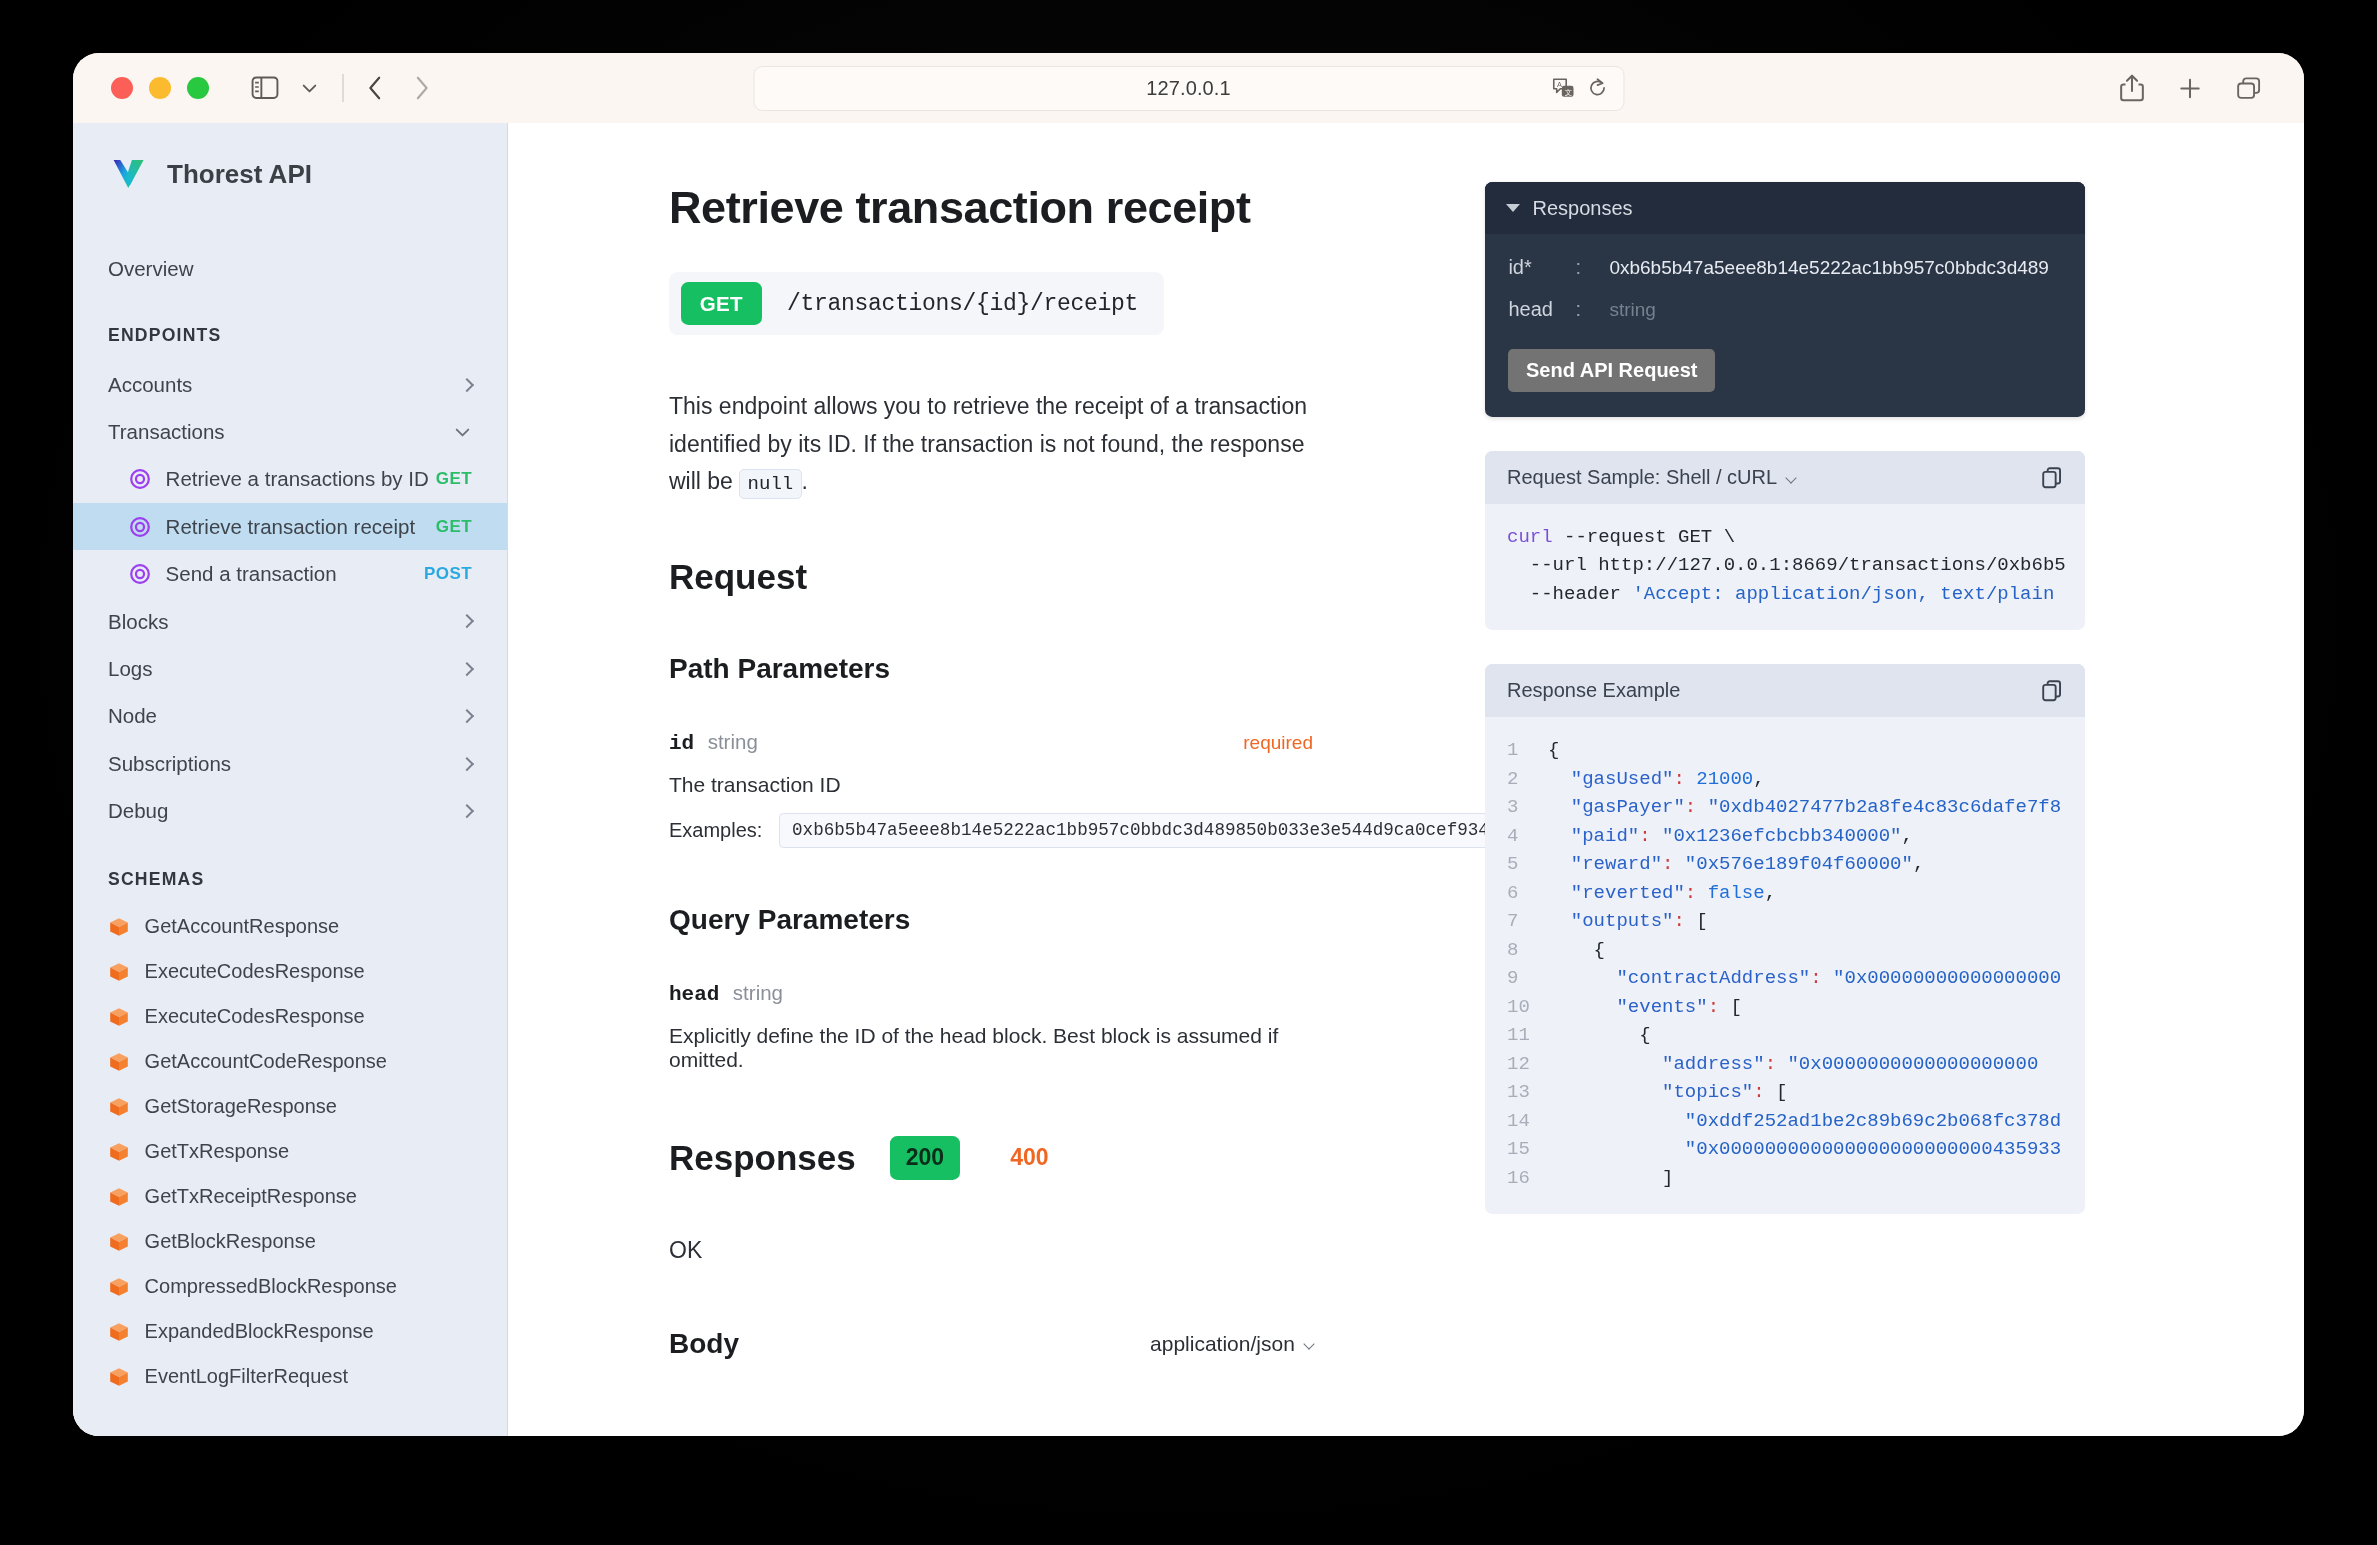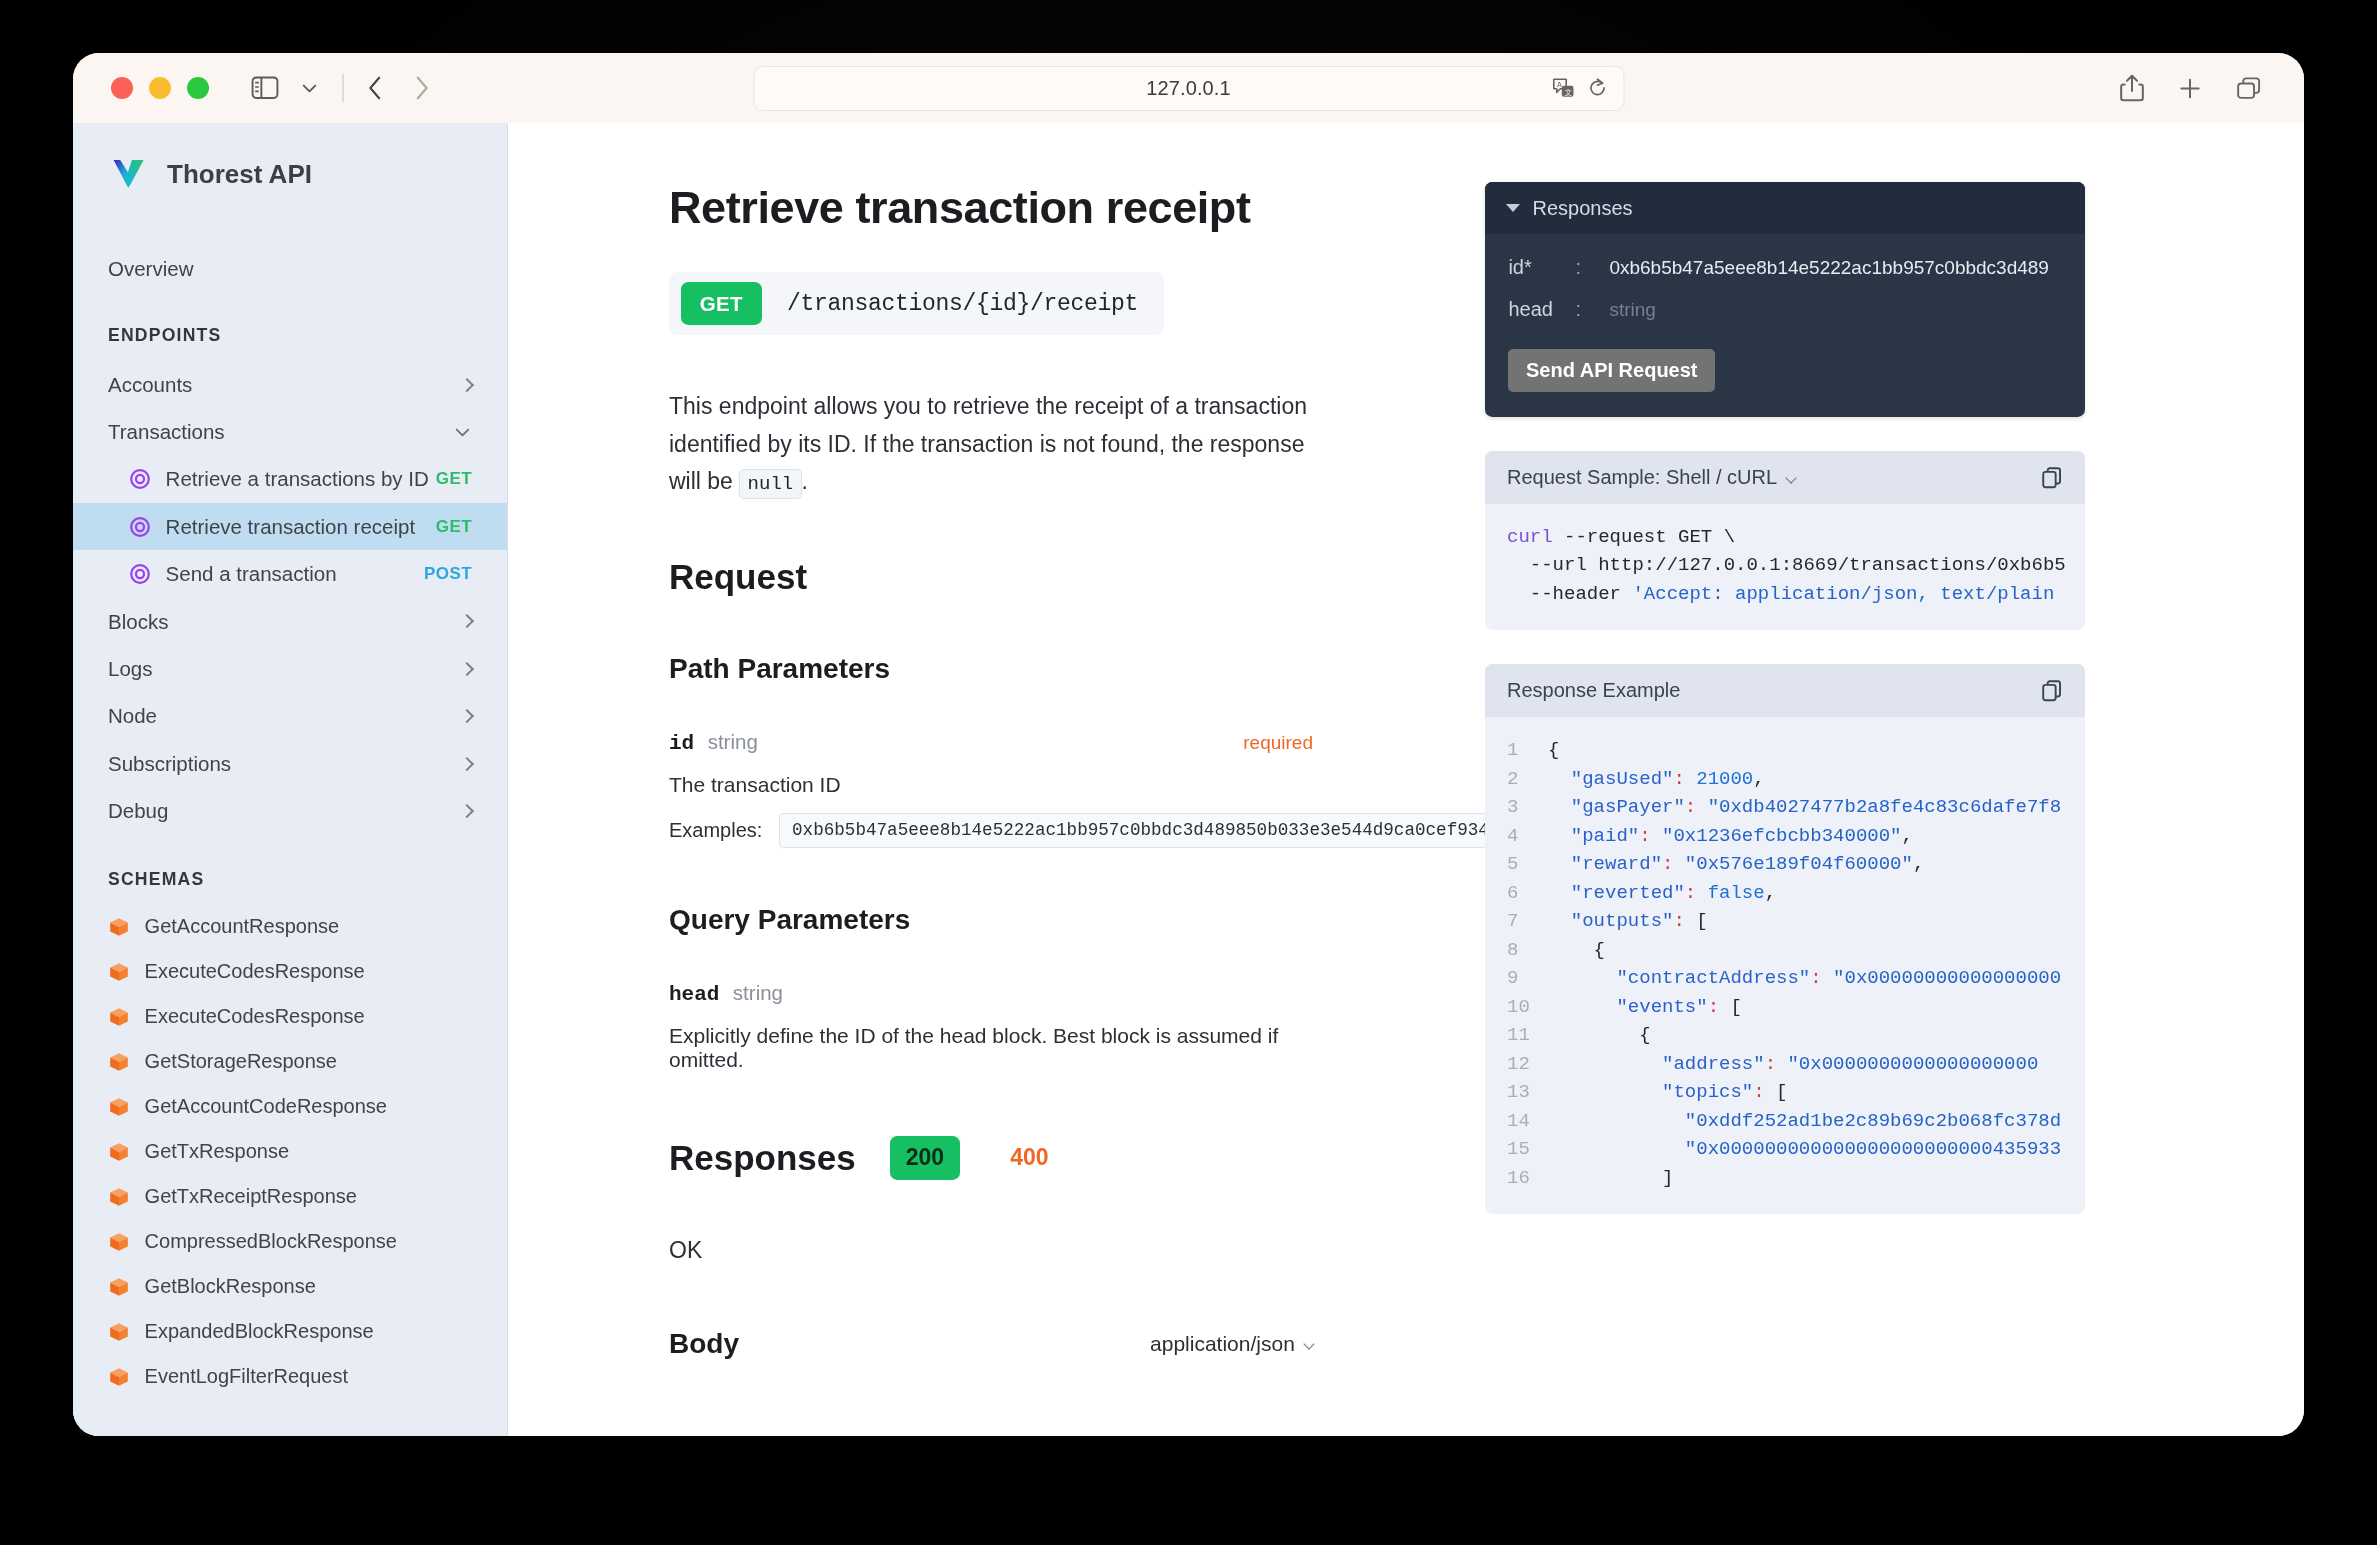--- a/index.html
+++ b/index.html
@@ -481,61 +481,61 @@
               <path d="M27 9 L15 15 L15 27 L27 21 Z" fill="#f3812f"></path>
           </svg>
           <span>ExecuteCodesResponse</span>
         </div>
         <div class="schema-row">
           <svg class="box-icon" viewBox="0 0 30 30">
             <path d="M15 3 L27 9 L15 15 L3 9 Z" fill="#f8a060"></path>
               <path d="M3 9 L15 15 L15 27 L3 21 Z" fill="#ef6c1f"></path>
               <path d="M27 9 L15 15 L15 27 L27 21 Z" fill="#f3812f"></path>
           </svg>
+          <span>GetAccountCodeResponse</span>
+        </div>
+        <div class="schema-row">
+          <svg class="box-icon" viewBox="0 0 30 30">
+            <path d="M15 3 L27 9 L15 15 L3 9 Z" fill="#f8a060"></path>
+              <path d="M3 9 L15 15 L15 27 L3 21 Z" fill="#ef6c1f"></path>
+              <path d="M27 9 L15 15 L15 27 L27 21 Z" fill="#f3812f"></path>
+          </svg>
           <span>GetStorageResponse</span>
         </div>
         <div class="schema-row">
           <svg class="box-icon" viewBox="0 0 30 30">
             <path d="M15 3 L27 9 L15 15 L3 9 Z" fill="#f8a060"></path>
               <path d="M3 9 L15 15 L15 27 L3 21 Z" fill="#ef6c1f"></path>
               <path d="M27 9 L15 15 L15 27 L27 21 Z" fill="#f3812f"></path>
           </svg>
-          <span>GetAccountCodeResponse</span>
-        </div>
-        <div class="schema-row">
-          <svg class="box-icon" viewBox="0 0 30 30">
-            <path d="M15 3 L27 9 L15 15 L3 9 Z" fill="#f8a060"></path>
-              <path d="M3 9 L15 15 L15 27 L3 21 Z" fill="#ef6c1f"></path>
-              <path d="M27 9 L15 15 L15 27 L27 21 Z" fill="#f3812f"></path>
-          </svg>
           <span>GetTxResponse</span>
         </div>
         <div class="schema-row">
           <svg class="box-icon" viewBox="0 0 30 30">
             <path d="M15 3 L27 9 L15 15 L3 9 Z" fill="#f8a060"></path>
               <path d="M3 9 L15 15 L15 27 L3 21 Z" fill="#ef6c1f"></path>
               <path d="M27 9 L15 15 L15 27 L27 21 Z" fill="#f3812f"></path>
           </svg>
           <span>GetTxReceiptResponse</span>
         </div>
         <div class="schema-row">
           <svg class="box-icon" viewBox="0 0 30 30">
             <path d="M15 3 L27 9 L15 15 L3 9 Z" fill="#f8a060"></path>
               <path d="M3 9 L15 15 L15 27 L3 21 Z" fill="#ef6c1f"></path>
               <path d="M27 9 L15 15 L15 27 L27 21 Z" fill="#f3812f"></path>
           </svg>
+          <span>GetBlockResponse</span>
+        </div>
+        <div class="schema-row">
+          <svg class="box-icon" viewBox="0 0 30 30">
+            <path d="M15 3 L27 9 L15 15 L3 9 Z" fill="#f8a060"></path>
+              <path d="M3 9 L15 15 L15 27 L3 21 Z" fill="#ef6c1f"></path>
+              <path d="M27 9 L15 15 L15 27 L27 21 Z" fill="#f3812f"></path>
+          </svg>
           <span>CompressedBlockResponse</span>
-        </div>
-        <div class="schema-row">
-          <svg class="box-icon" viewBox="0 0 30 30">
-            <path d="M15 3 L27 9 L15 15 L3 9 Z" fill="#f8a060"></path>
-              <path d="M3 9 L15 15 L15 27 L3 21 Z" fill="#ef6c1f"></path>
-              <path d="M27 9 L15 15 L15 27 L27 21 Z" fill="#f3812f"></path>
-          </svg>
-          <span>GetBlockResponse</span>
         </div>
         <div class="schema-row">
           <svg class="box-icon" viewBox="0 0 30 30">
             <path d="M15 3 L27 9 L15 15 L3 9 Z" fill="#f8a060"></path>
               <path d="M3 9 L15 15 L15 27 L3 21 Z" fill="#ef6c1f"></path>
               <path d="M27 9 L15 15 L15 27 L27 21 Z" fill="#f3812f"></path>
           </svg>
           <span>ExpandedBlockResponse</span>
         </div>
         <div class="schema-row">

